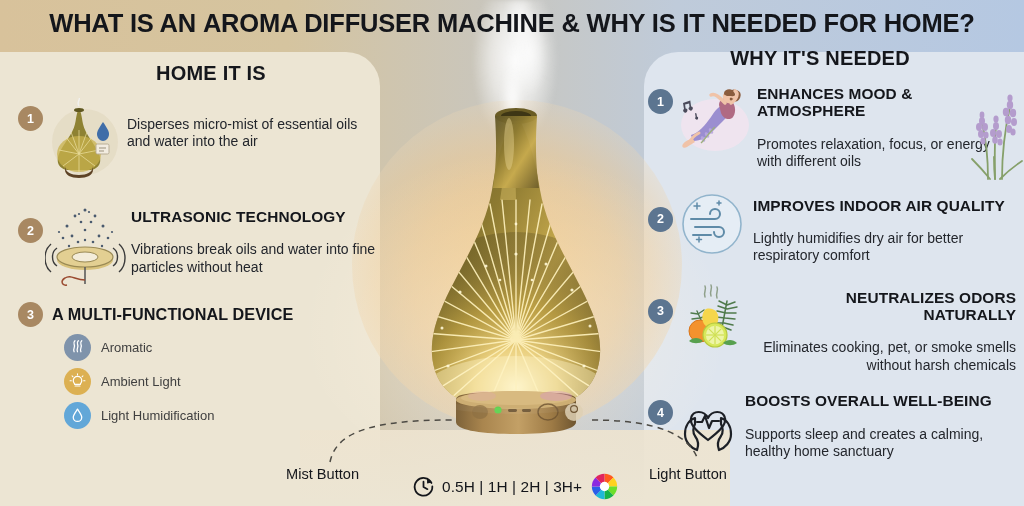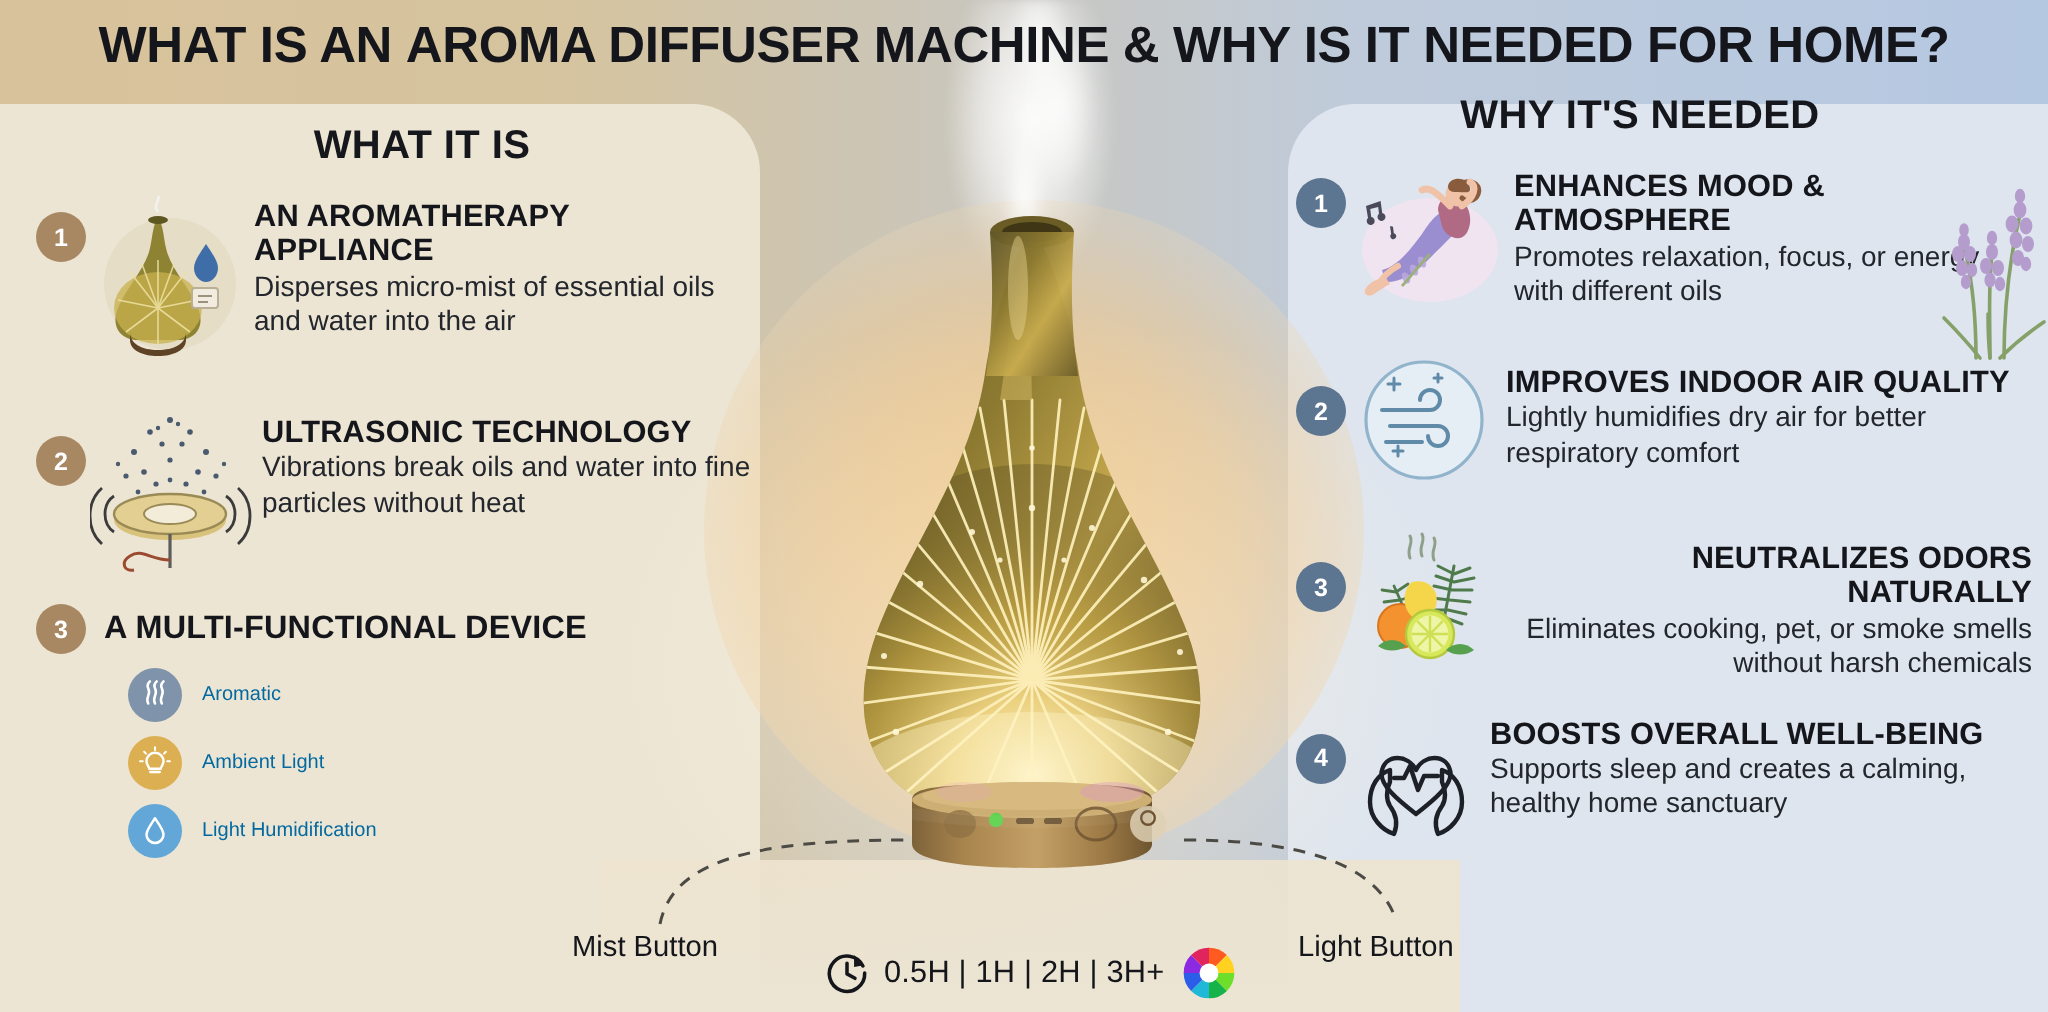--- a/index.html
+++ b/index.html
@@ -84,37 +84,37 @@
     flex:0 0 auto; width:72px; height:72px; margin:0 4px 0 2px;
     display:flex; align-items:center; justify-content:center;
     position:relative;
   }
   .itext { flex:1 1 auto; padding-top:2px; }
   .ihead {
     font-size:15.4px; font-weight:800; color:#14161b;
     line-height:1.13; letter-spacing:.1px; text-transform:uppercase;
   }
   .ibody {
-    font-size:14px; color:#23262c; line-height:1.24; margin-top:0;
+    font-size:14px; color:#23262c; line-height:1.24; margin-top:16px;
   }
 
   
   .feature-head {
     display:flex; align-items:center; gap:9px; margin:2px 0 7px 0;
   }
   .feature-head .ihead { font-size:16.2px; }
   .subitem { display:flex; align-items:center; gap:10px; margin:0 0 7px 46px; }
   .subicon {
     width:27px; height:27px; border-radius:50%;
     display:flex; align-items:center; justify-content:center;
   }
   .sub-arom { background:#7f93ab; }
   .sub-light{ background:#dcb052; }
   .sub-hum  { background:#62a7d8; }
-  .sublabel { font-size:10px; color:#0369a1; }
+  .sublabel { font-size:13px; color:#404040; }
 
   
   .device { position:absolute; left:0; top:0; width:1024px; height:506px; z-index:4; }
 
   .mist-plume {
     position:absolute; left:462px; top:0px; width:120px; height:140px;
     background:
       radial-gradient(ellipse 16px 50px at 42% 70%, rgba(255,255,255,.9), rgba(255,255,255,0) 70%),
       radial-gradient(ellipse 26px 60px at 56% 38%, rgba(255,255,255,.8), rgba(255,255,255,0) 72%),
       radial-gradient(ellipse 20px 44px at 48% 12%, rgba(255,255,255,.7), rgba(255,255,255,0) 74%);
@@ -270,21 +270,21 @@
       <ellipse cx="86" cy="292" rx="14" ry="5" fill="#e5a0c4" opacity=".22"></ellipse>
     </svg>
   </div>
 
   <svg class="dash-svg" width="1024" height="506">
     <path d="M330 462 C336 432 372 420 452 420" fill="none" stroke="#4c4a44" stroke-width="1.5" stroke-dasharray="6 5"></path>
     <path d="M592 420 C660 420 690 436 698 460" fill="none" stroke="#4c4a44" stroke-width="1.5" stroke-dasharray="6 5"></path>
   </svg>
 
   <div class="col col-left">
-    <div class="col-title">WHAT IT IS</div>
+    <div class="col-title">HOME IT IS</div>
 
     <div class="item" style="margin-bottom:16px;">
       <div class="badge badge-warm">1</div>
       <div class="thumb" style="width:78px;height:82px;">
         <svg viewBox="0 0 78 82" width="78" height="82" class="ic">
           <circle cx="40" cy="44" r="33" fill="#e3d9c1" opacity=".75"></circle>
           <path d="M33 12 C31 18 31 22 30 26 C28 36 18 46 14 56 C10 66 16 72 24 72 L44 72 C52 72 58 66 54 56 C50 46 40 36 38 26 C37 22 37 18 35 12 Z" fill="#8e8233"></path>
           <ellipse cx="34" cy="12" rx="5" ry="2" fill="#5f5720"></ellipse>
           <ellipse cx="34" cy="56" rx="22" ry="18" fill="#c8b14e" opacity=".75"></ellipse>
           <g stroke="#efe2a4" stroke-width=".8" opacity=".85">
@@ -303,21 +303,20 @@
           <g stroke="#f2f2f2" stroke-width="1.4" fill="none" opacity=".9">
             <path d="M34 8 C31 4 36 2 34 -2"></path>
           </g>
           <path d="M58 24 C54 30 52 33 52 36 C52 40 55 43 58 43 C61 43 64 40 64 36 C64 33 62 30 58 24 Z" fill="#3f6da8"></path>
           <rect x="51" y="46" width="13" height="10" rx="1.5" fill="#f2ece0" stroke="#b9ae96" stroke-width="1"></rect>
           <line x1="54" y1="50" x2="61" y2="50" stroke="#9b917c" stroke-width="1"></line>
           <line x1="54" y1="53" x2="59" y2="53" stroke="#9b917c" stroke-width="1"></line>
         </svg>
       </div>
       <div class="itext">
-        <div class="ihead">AN AROMATHERAPY APPLIANCE</div>
         <div class="ibody">Disperses micro-mist of essential oils and water into the air</div>
       </div>
     </div>
 
     <div class="item" style="margin-bottom:12px;">
       <div class="badge badge-warm" style="margin-top:22px;">2</div>
       <div class="thumb" style="width:82px;height:94px;">
         <svg viewBox="0 0 82 94" width="82" height="94" class="ic">
           <g fill="#4a5a6e">
             <circle cx="40" cy="14" r="1.5"></circle>

